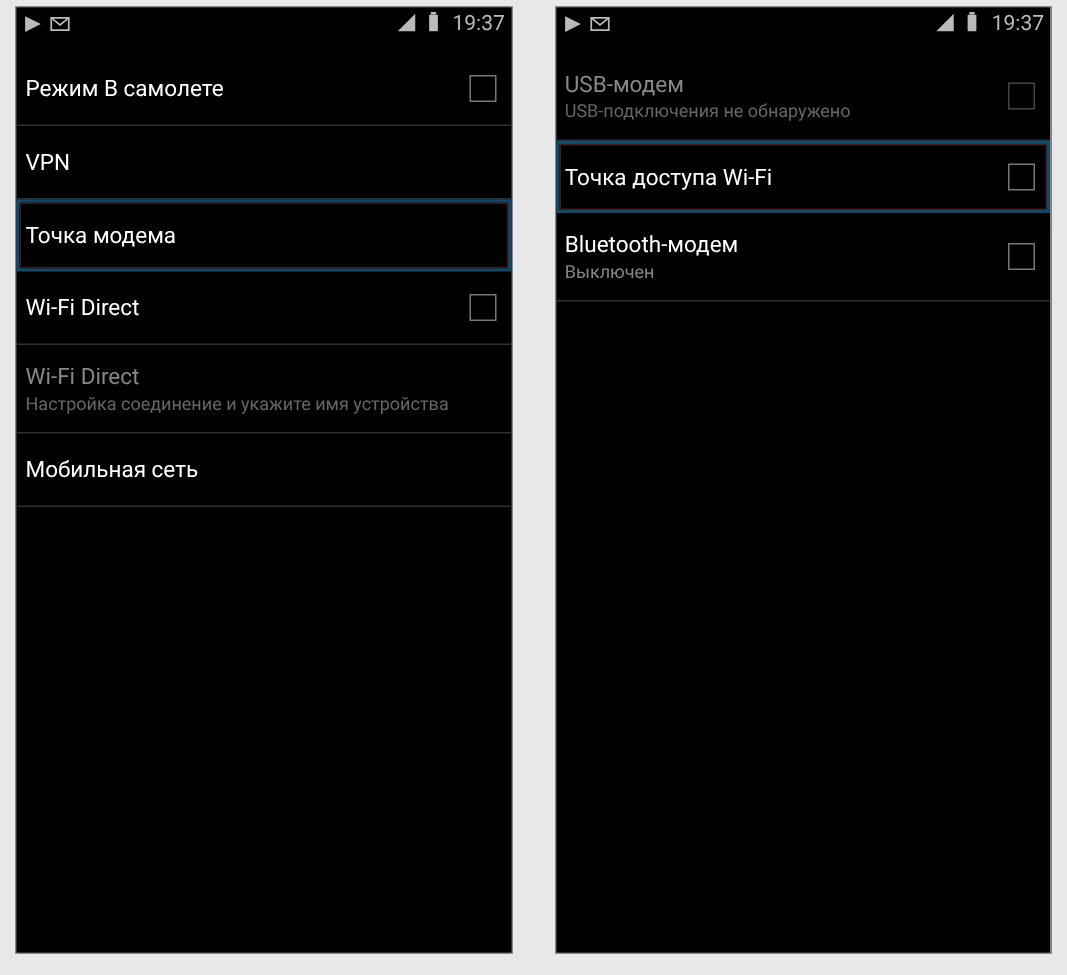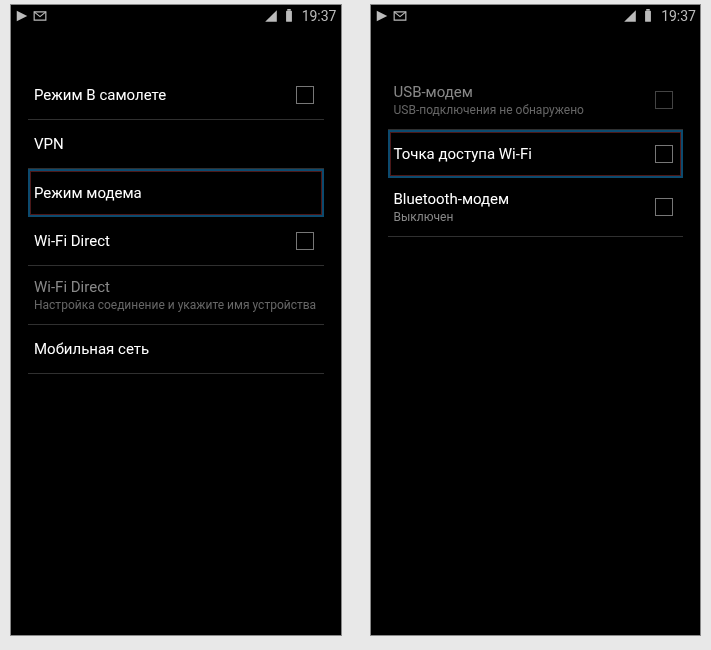--- a/index.html
+++ b/index.html
@@ -34,21 +34,21 @@
     }
     .status-left {
       display: flex;
       gap: 4px;
       align-items: center;
     }
     .status-right {
       margin-left: auto;
       display: flex;
       gap: 4px;
-      align-items: center;
+      align-items: flex-start;
     }
     .status-icon {
       width: 14px;
       height: 14px;
       fill: #bbb;
     }
     .status-time {
       color: #bbb;
       font-size: 14px;
       padding-left: 2px;
@@ -67,22 +67,21 @@
       height: 26px;
     }
     .header-title {
       color: #eee;
       font-size: 17px;
       font-weight: 400;
     }
     .list {
       flex: 1;
       background: #000;
-      padding: 8px 17px 0;
-      margin-top: 36px;
+      padding: 8px 0 0;
     }
     .row {
       padding: 15px 6px;
       border-bottom: 1px solid #303030;
       display: flex;
       align-items: center;
       position: relative;
     }
     .row-text {
       flex: 1;
@@ -157,21 +156,21 @@
         </div>
       <div class="checkbox"></div>
     </div>
     <div class="row">
       <div class="row-text">
           <div class="row-title">VPN</div>
         </div>
     </div>
     <div class="row highlighted">
       <div class="row-text">
-          <div class="row-title">Режим модема</div>
+          <div class="row-title">Точка модема</div>
         </div>
     </div>
     <div class="row">
       <div class="row-text">
           <div class="row-title">Wi-Fi Direct</div>
         </div>
       <div class="checkbox"></div>
     </div>
     <div class="row tight disabled">
       <div class="row-text">

